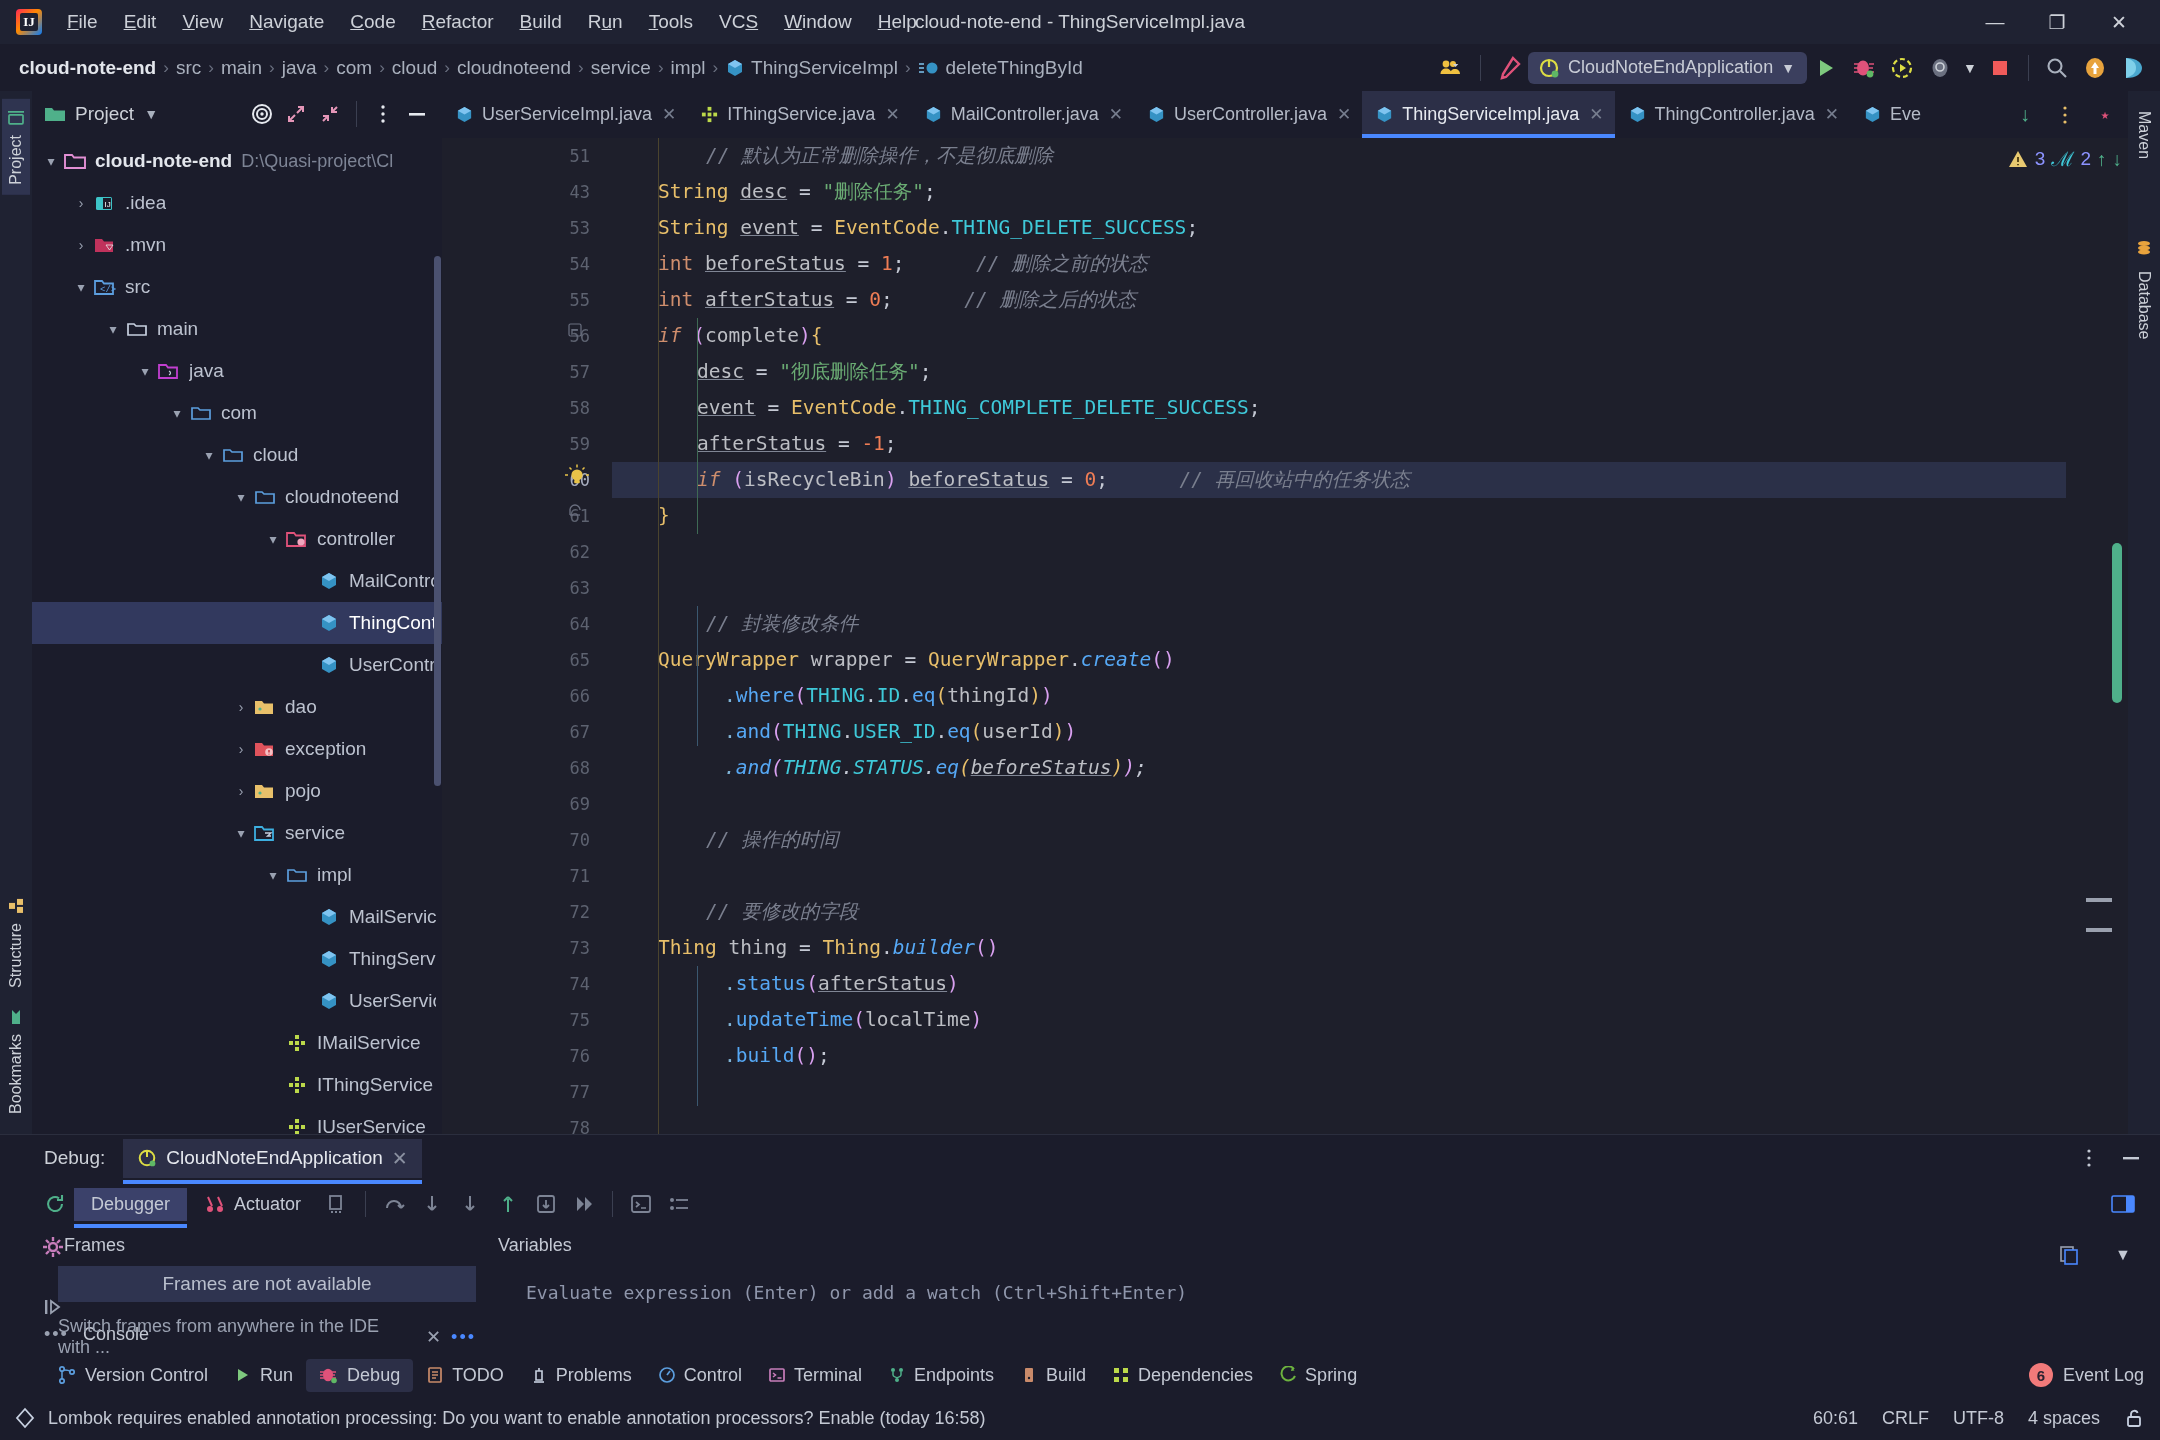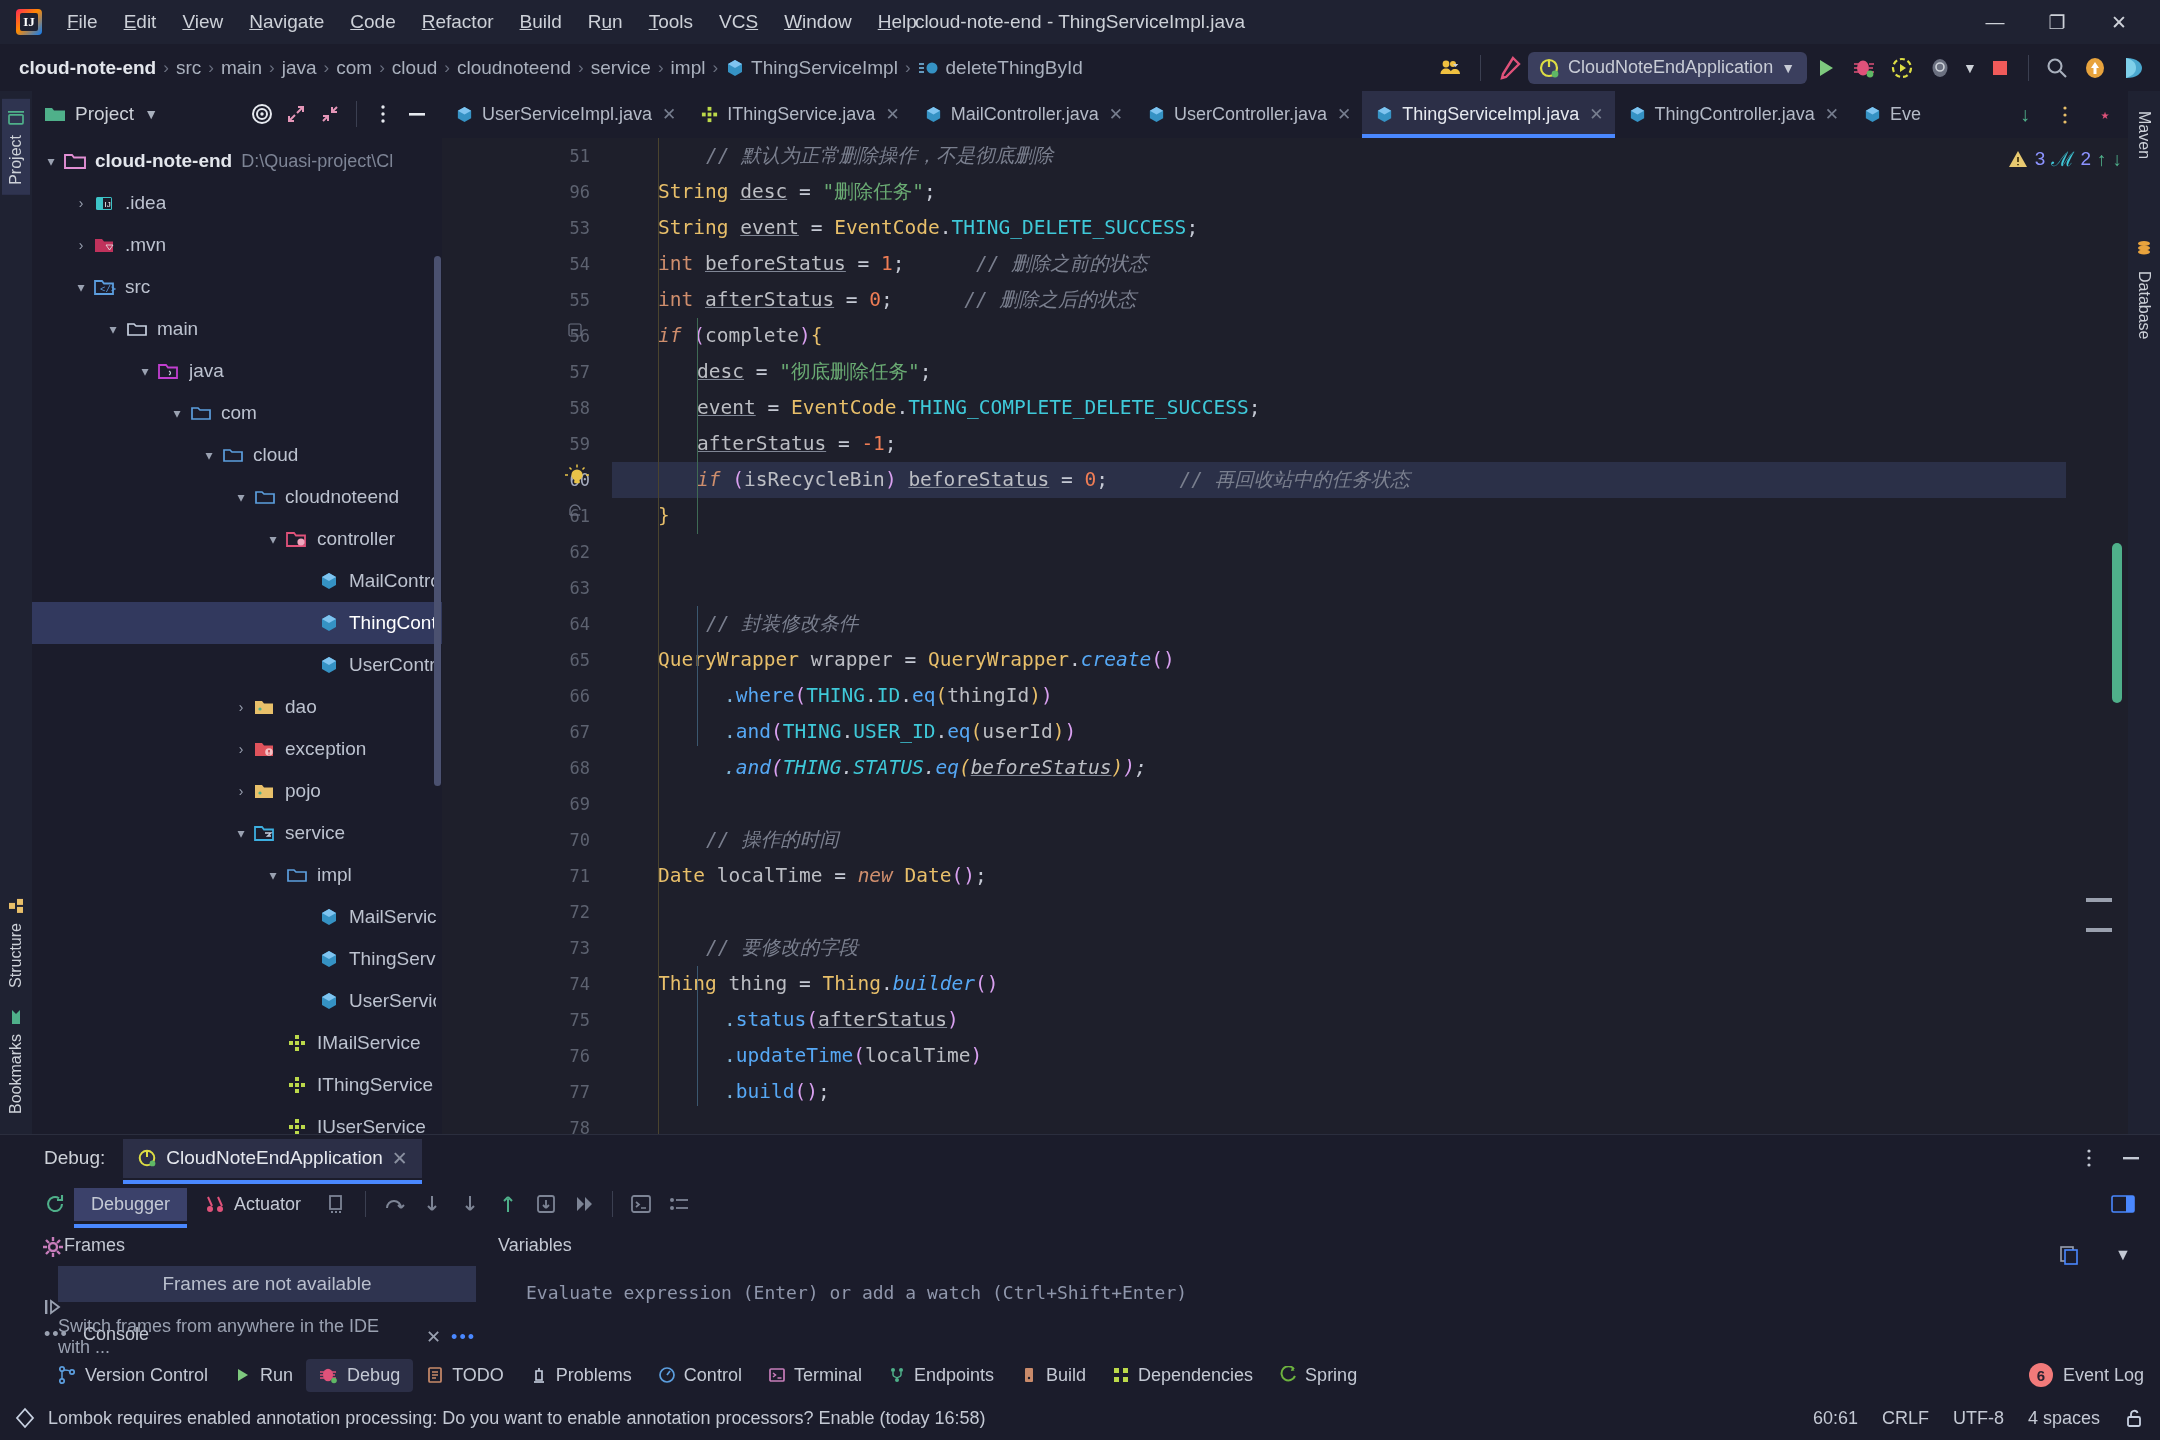--- a/index.html
+++ b/index.html
@@ -733,21 +733,21 @@
               </svg>
             </span>
           <span class="tb-btn" style="color:#e0527a;font-size:20px;">⋆</span>
         </div>
       </div>
 
       <div class="editor-wrap">
 
         <div class="gutter">
           <div class="ln">51</div>
-          <div class="ln">96</div>
+          <div class="ln">43</div>
           <div class="ln">53</div>
           <div class="ln">54</div>
           <div class="ln">55</div>
           <div class="ln">56</div>
           <div class="ln">57</div>
           <div class="ln">58</div>
           <div class="ln">59</div>
           <div class="ln cur">60</div>
           <div class="ln">61</div>
           <div class="ln">62</div>
@@ -810,21 +810,20 @@
           <div class="cline" style="padding-left:46px;"><span class="pr2">}</span></div>
           <div class="cline" style="padding-left:46px;"></div>
           <div class="cline" style="padding-left:46px;"></div>
           <div class="cline" style="padding-left:46px;"><span class="cm">// 封装修改条件</span></div>
           <div class="cline" style="padding-left:46px;"><span class="ty">QueryWrapper</span> <span class="id">wrapper</span> = <span class="ty">QueryWrapper</span>.<span class="mthi">create</span><span class="pr1">()</span></div>
           <div class="cline" style="padding-left:112px;"><span class="pr3">.</span><span class="mth">where</span><span class="pr1">(</span><span class="cst">THING</span>.<span class="cst">ID</span>.<span class="mth">eq</span><span class="pr2">(</span><span class="id">thingId</span><span class="pr2">)</span><span class="pr1">)</span></div>
           <div class="cline" style="padding-left:112px;"><span class="pr3">.</span><span class="mth">and</span><span class="pr1">(</span><span class="cst">THING</span>.<span class="cst">USER_ID</span>.<span class="mth">eq</span><span class="pr2">(</span><span class="id">userId</span><span class="pr2">)</span><span class="pr1">)</span></div>
           <div class="cline" style="padding-left:112px;font-style:italic;"><span class="pr3">.</span><span class="mth">and</span><span class="pr1">(</span><span class="cst">THING</span>.<span class="cst">STATUS</span>.<span class="mth">eq</span><span class="pr2">(</span><span class="idu">beforeStatus</span><span class="pr2">)</span><span class="pr1">)</span>;</div>
           <div class="cline" style="padding-left:46px;"></div>
           <div class="cline" style="padding-left:46px;"><span class="cm">// 操作的时间</span></div>
-          <div class="cline" style="padding-left:46px;"><span class="ty">Date</span> <span class="id">localTime</span> = <span class="k" style="font-style:italic">new</span> <span class="ty">Date</span><span class="pr1">()</span>;</div>
           <div class="cline" style="padding-left:46px;"></div>
           <div class="cline" style="padding-left:46px;"><span class="cm">// 要修改的字段</span></div>
           <div class="cline" style="padding-left:46px;"><span class="ty">Thing</span> <span class="id">thing</span> = <span class="ty">Thing</span>.<span class="mthi">builder</span><span class="pr1">()</span></div>
           <div class="cline" style="padding-left:112px;"><span class="pr3">.</span><span class="mth">status</span><span class="pr1">(</span><span class="idu">afterStatus</span><span class="pr1">)</span></div>
           <div class="cline" style="padding-left:112px;"><span class="pr3">.</span><span class="mth">updateTime</span><span class="pr1">(</span><span class="id">localTime</span><span class="pr1">)</span></div>
           <div class="cline" style="padding-left:112px;"><span class="pr3">.</span><span class="mth">build</span><span class="pr1">()</span>;</div>
           <div class="cline" style="padding-left:46px;"></div>
         </div>
 
         <div class="right-gutter">

